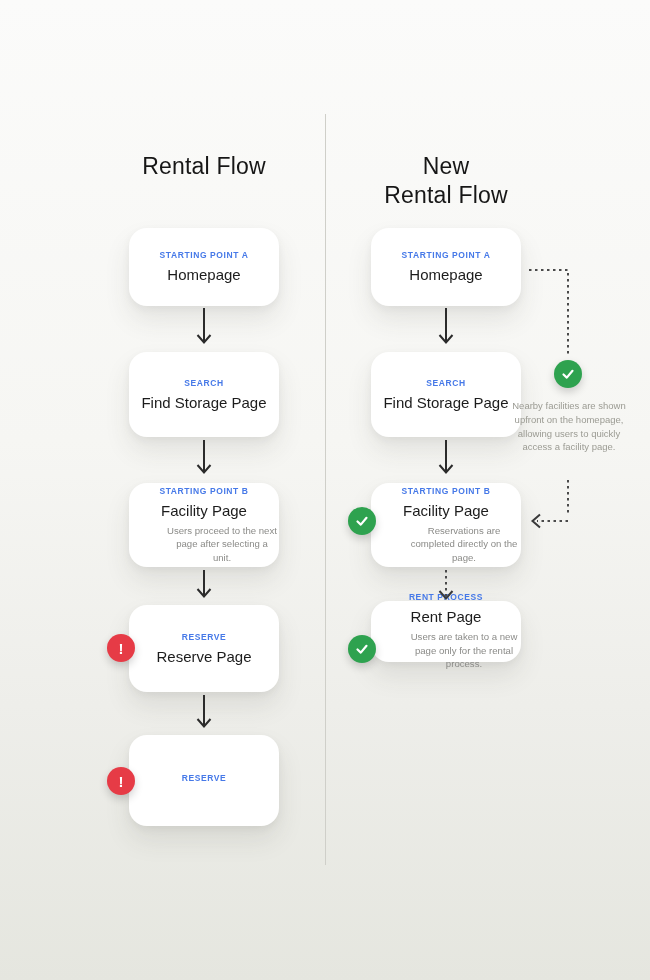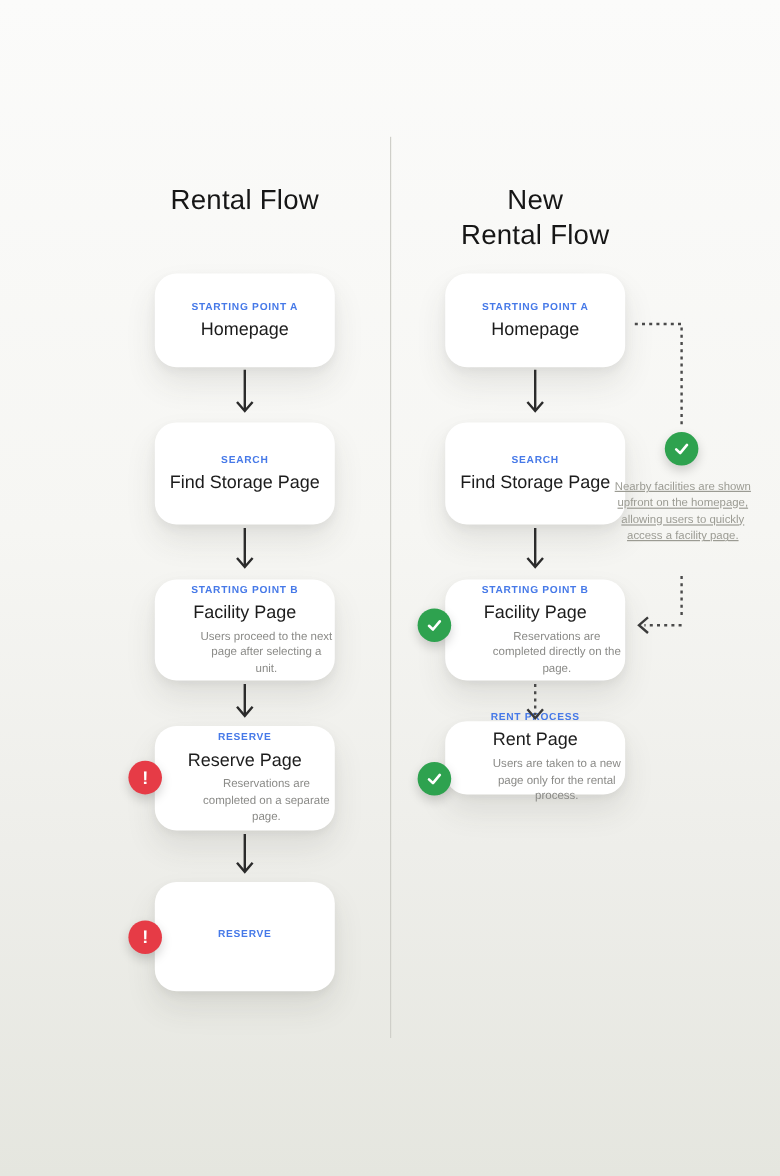--- a/index.html
+++ b/index.html
@@ -49,21 +49,21 @@
   .badge .glyph{color:#fff;font-size:15px;font-weight:700;line-height:1;}
   .badge svg{display:block;}
   .bg-l4{left:107px;top:634px;}
   .bg-l5{left:107px;top:767px;}
   .bg-r3{left:348px;top:507px;}
   .bg-r4{left:348px;top:635px;}
   .bg-note{left:554px;top:360px;}
   .arrow{position:absolute;pointer-events:none;}
   .note-text{
     position:absolute;left:508px;top:399px;width:122px;text-align:center;
-    font-size:9.5px;line-height:13.8px;color:#9b9b93;text-decoration:underline;
+    font-size:9.5px;line-height:13.8px;color:#9b9b93;
   }
   .overlay{position:absolute;left:0;top:0;pointer-events:none;}
 </style>
 </head>
 <body>
 
 <div id="canvas">
 
   <div class="divider"></div>
 
@@ -84,21 +84,20 @@
     <div class="ttl">Find Storage Page</div>
   </div>
   <div class="node b-l3">
     <div class="tag">STARTING POINT B</div>
     <div class="ttl">Facility Page</div>
     <div class="desc">Users proceed to the next page after selecting a unit.</div>
   </div>
   <div class="node b-l4">
     <div class="tag">RESERVE</div>
     <div class="ttl">Reserve Page</div>
-    <div class="desc">Reservations are completed on a separate page.</div>
   </div>
   <div class="node b-l5">
     <div class="tag">RESERVE</div>
   </div>
 
   <div class="node b-r1">
     <div class="tag">STARTING POINT A</div>
     <div class="ttl">Homepage</div>
   </div>
   <div class="node b-r2">

